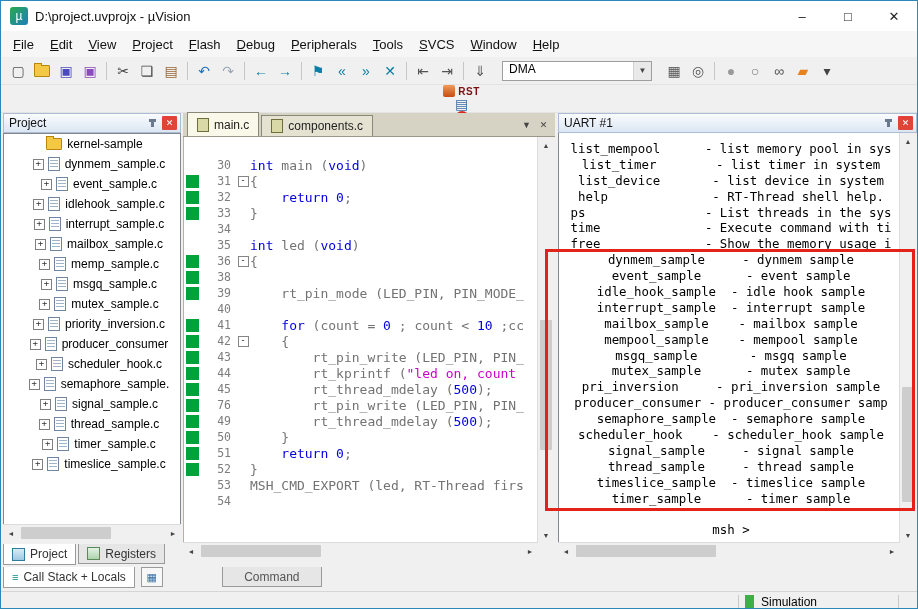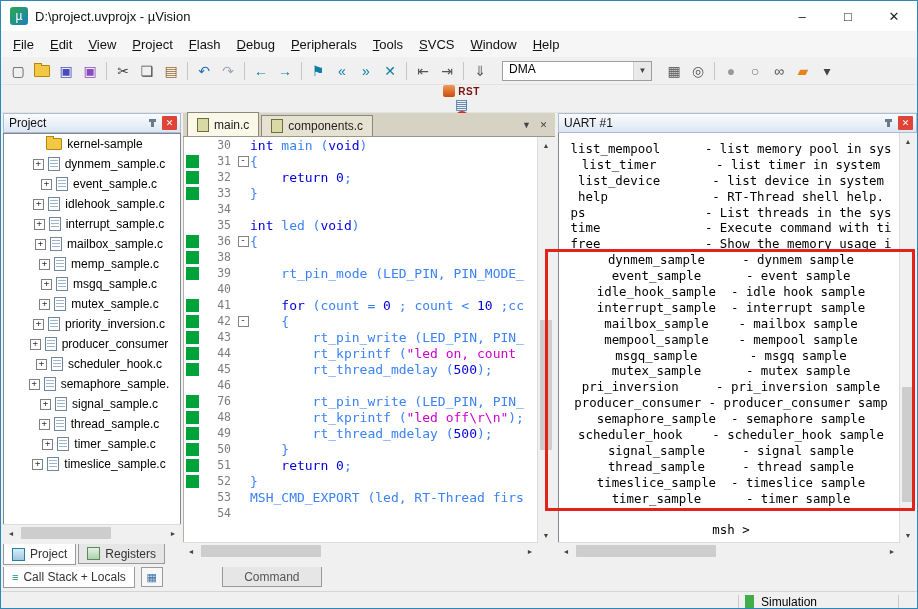--- a/index.html
+++ b/index.html
@@ -59,29 +59,29 @@
      background:repeating-linear-gradient(#9fb4c8 0 1px,transparent 1px 3px);}
   .tree-root .ic-folder{margin-right:5px;}
   
   #editor-panel{left:182px;top:112px;width:372px;height:446px;}
   .tabbar{position:absolute;left:0;top:0;right:0;height:24px;background:#d6d2c4;border-bottom:1px solid #9a9788;display:flex;align-items:flex-end;padding-left:4px;box-sizing:border-box;}
   .etab{height:20px;display:flex;align-items:center;padding:0 9px;font-size:12px;color:#222;background:#e6e2d2;border:1px solid #8a8878;border-bottom:none;margin-right:2px;}
   .etab.active{background:#faf8e8;height:23px;}
   .tab-icon{width:10px;height:12px;background:#d9d9a8;border:1px solid #6e6e3a;margin-right:5px;}
   .tabbar-right{margin-left:auto;display:flex;align-items:center;height:100%;padding-right:3px;}
   .tbr-btn{width:17px;height:16px;display:flex;align-items:center;justify-content:center;font-size:9px;color:#444;}
-  .editor-body{position:absolute;left:0;top:24px;right:17px;bottom:16px;background:#fff;border-left:1px solid #b5b2a4;box-sizing:border-box;overflow:hidden;padding-top:0;}
+  .editor-body{position:absolute;left:0;top:24px;right:17px;bottom:16px;background:#fff;border-left:1px solid #b5b2a4;box-sizing:border-box;overflow:hidden;padding-top:20px;}
   .code-row{display:flex;align-items:center;height:16px;}
   .gut{width:17px;flex:none;display:flex;align-items:center;justify-content:center;}
   .green-bar{width:13px;height:13px;background:#00a33a;}
   .lnum{width:30px;flex:none;text-align:right;color:#7d7d7d;font:11.5px "DejaVu Sans Mono",monospace;padding-right:5px;}
   .fold-col{width:14px;flex:none;display:flex;justify-content:center;}
   .fold-box{width:9px;height:9px;border:1px solid #848484;background:#fff;font-size:9px;line-height:7px;text-align:center;color:#222;font-family:"DejaVu Sans Mono",monospace;}
   .code-text{font:13px "DejaVu Sans Mono",monospace;white-space:pre;color:#000;}
-  .tok-k{color:#0000dd;} .tok-s{color:#cc00cc;} .tok-n{color:#0000dd;} .tok-p{color:#3b82f6;}
+  .tok-k{color:#0000dd;} .tok-s{color:#cc00cc;} .tok-n{color:#0000dd;} .tok-p{color:#737373;}
   
   #uart-panel{left:557px;top:112px;width:359px;height:446px;}
   .uart-body{position:absolute;left:0;top:20px;right:17px;bottom:16px;background:#fff;border:1px solid #828790;border-top:none;box-sizing:border-box;overflow:hidden;padding:8px 0 0 4px;text-align:center;}
   .con-line{height:15.9px;font:12.4px "DejaVu Sans Mono",monospace;white-space:pre;color:#000;}
   
   .annotation{position:absolute;left:544px;top:248px;width:370px;height:262px;border:3px solid #e3231a;box-sizing:border-box;z-index:60;pointer-events:none;}
   
   .dock-a{position:absolute;left:0;top:543px;width:182px;height:22px;display:flex;align-items:flex-start;padding-left:2px;box-sizing:border-box;}
   .btab{height:20px;display:flex;align-items:center;padding:0 8px;font-size:12px;color:#333;background:#e6e6e6;border:1px solid #9a9a9a;border-top:none;margin-right:2px;box-sizing:border-box;}
   .btab.active{background:#fff;height:21px;}
@@ -509,40 +509,26 @@
         </div>
         <div class="code-row">
           <span class="gut">
             <span class="green-bar"></span>
           </span>
           <span class="lnum">45</span>
           <span class="fold-col"></span>
           <span class="code-text"><span class="tok-p">        rt_thread_mdelay (</span><span class="tok-n">500</span><span class="tok-p">);</span></span>
         </div>
         <div class="code-row">
-          <span class="gut"></span>
-          <span class="lnum">46</span>
-          <span class="fold-col"></span>
-          <span class="code-text"></span>
-        </div>
-        <div class="code-row">
           <span class="gut">
             <span class="green-bar"></span>
           </span>
           <span class="lnum">76</span>
           <span class="fold-col"></span>
           <span class="code-text"><span class="tok-p">        rt_pin_write (LED_PIN, PIN_</span></span>
-        </div>
-        <div class="code-row">
-          <span class="gut">
-            <span class="green-bar"></span>
-          </span>
-          <span class="lnum">48</span>
-          <span class="fold-col"></span>
-          <span class="code-text"><span class="tok-p">        rt_kprintf (</span><span class="tok-s">"led off\r\n"</span><span class="tok-p">);</span></span>
         </div>
         <div class="code-row">
           <span class="gut">
             <span class="green-bar"></span>
           </span>
           <span class="lnum">49</span>
           <span class="fold-col"></span>
           <span class="code-text"><span class="tok-p">        rt_thread_mdelay (</span><span class="tok-n">500</span><span class="tok-p">);</span></span>
         </div>
         <div class="code-row">

